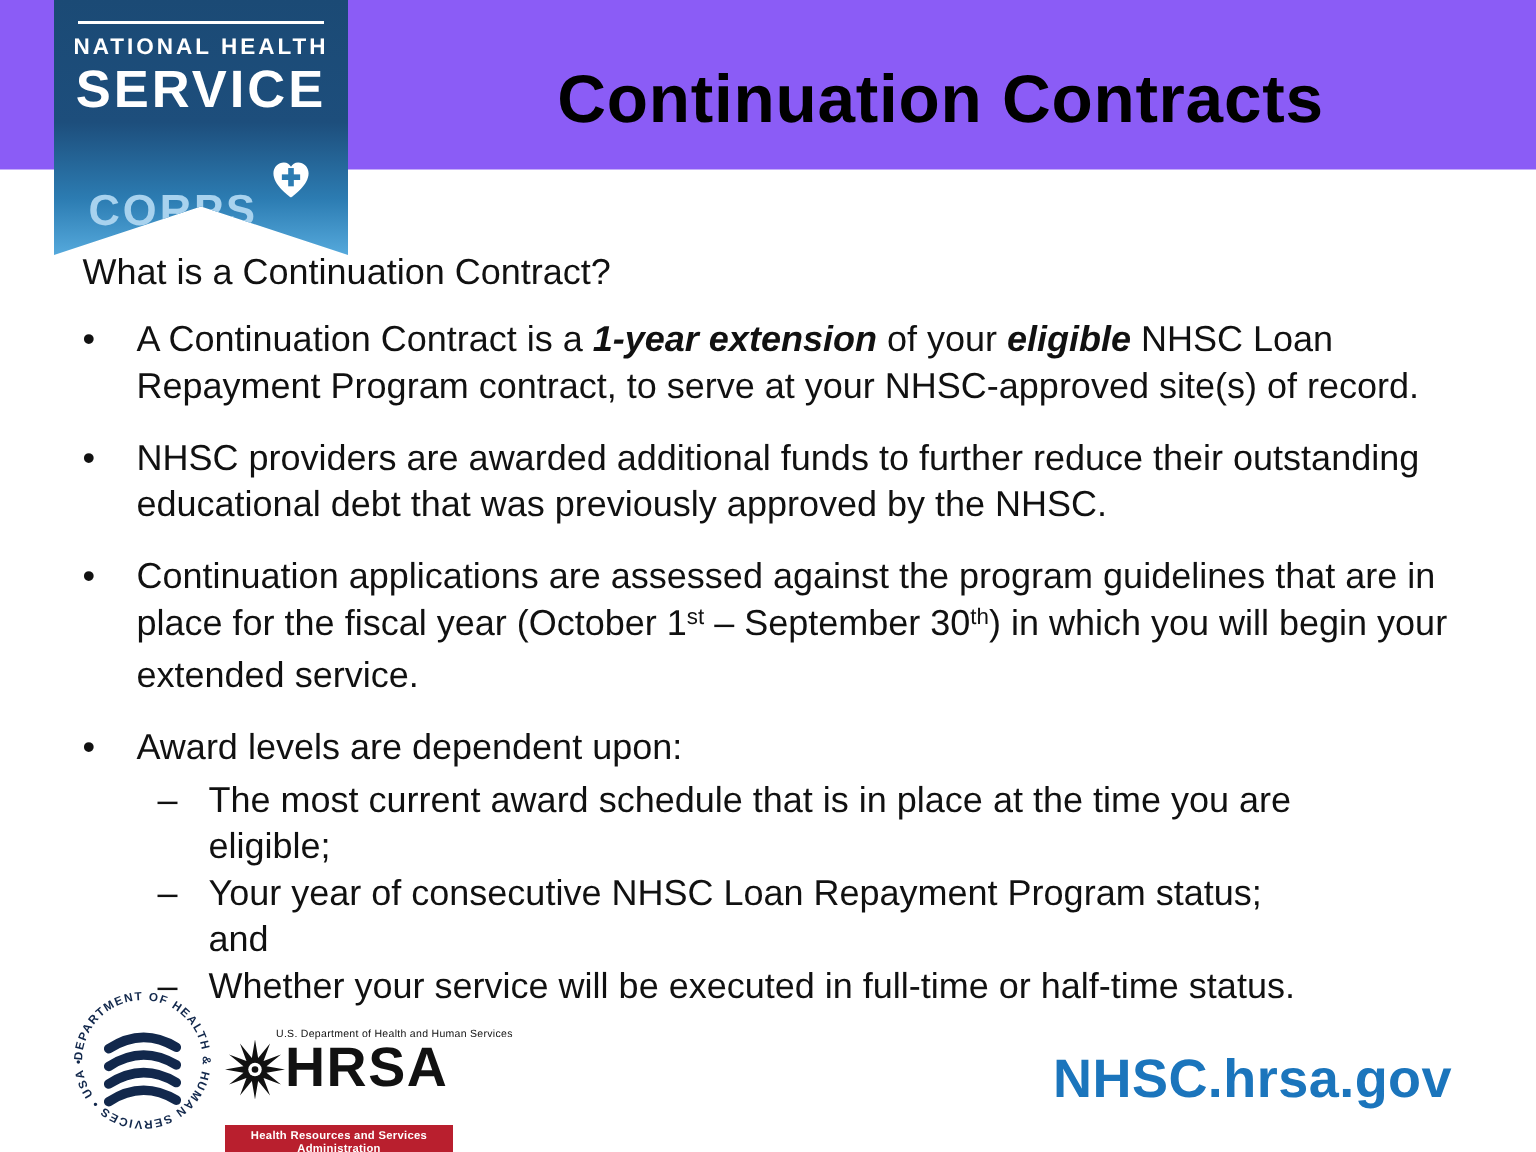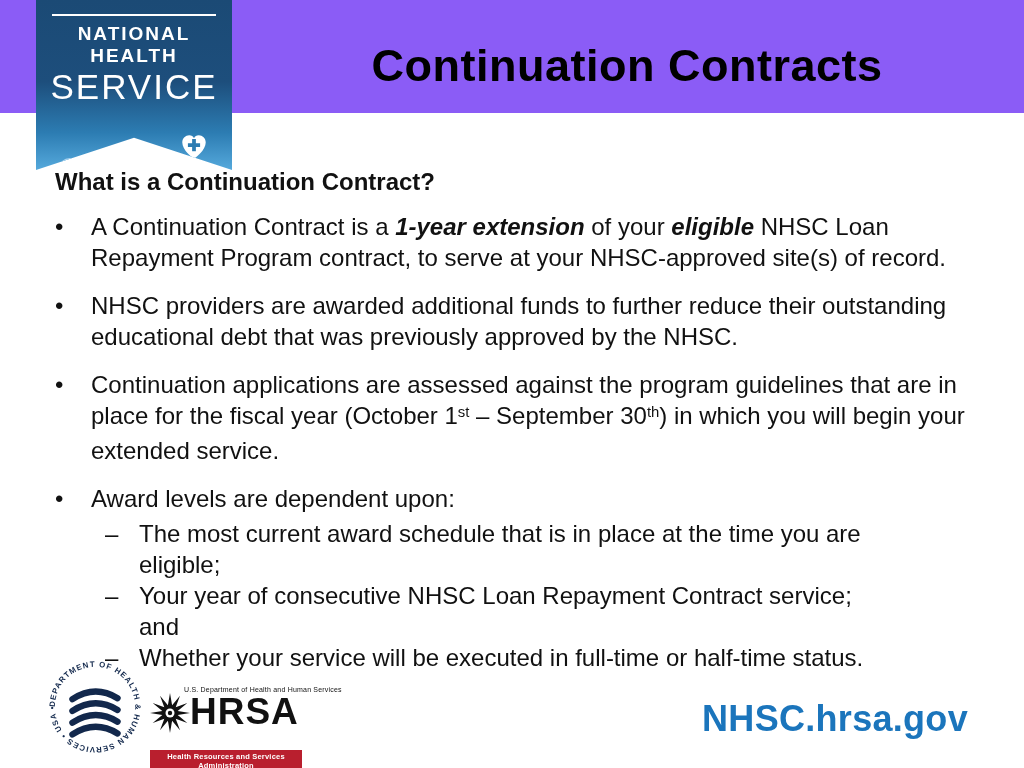--- a/index.html
+++ b/index.html
@@ -16,29 +16,29 @@
     text-align:center; font-size:45px; font-weight:bold; color:#000; letter-spacing:0.5px;
   }
 
   
   .ribbon {
     position:absolute; left:36px; top:0; width:196px; height:170px;
     background:linear-gradient(180deg,#1B4A75 0%,#1D4E7C 48%,#2C7CB2 78%,#55A9DC 100%);
     clip-path:polygon(0 0,100% 0,100% 100%,50% 81%,0 100%);
   }
   .ribbon-rule { height:2px; background:#ffffff; margin:14px 16px 7px 16px; }
-  .ribbon-line1 { text-align:center; color:#ffffff; font-size:19px; letter-spacing:2px; font-weight:bold; }
-  .ribbon-line2 { text-align:center; color:#ffffff; font-size:35px; letter-spacing:2px; font-weight:normal; line-height:1.15; }
+  .ribbon-line1 { text-align:center; color:#ffffff; font-size:15px; letter-spacing:2px; font-weight:bold; }
+  .ribbon-line2 { text-align:center; color:#ffffff; font-size:35px; letter-spacing:2px; font-weight:bold; line-height:1.15; }
   .ribbon-row3 { display:flex; align-items:center; justify-content:center; gap:7px; margin-top:1px; }
   .ribbon-line3 { color:#A8D2EE; font-size:29px; letter-spacing:2px; font-weight:bold;margin-top:44px; }
   .heart-icon { width:30px; height:30px; display:block; }
 
   
   .content { position:absolute; top:168px; left:55px; right:34px; }
-  .body-heading { font-size:24px; font-weight:bold; margin:0 0 15px 0; }
+  .body-heading { font-size:24px; font-weight:normal; margin:0 0 15px 0; }
   .bullet { display:flex; margin:0 0 17px 0; font-size:24px; line-height:31px; }
   .bullet .marker { flex:none; width:36px; }
   .bullet .btext { flex:1; }
   .em { font-weight:bold; font-style:italic; }
   .sup { font-size:0.62em; vertical-align:baseline; position:relative; top:-0.45em; }
   .sublist { max-width:822px; margin-top:2px; }
   .sub-bullet { display:flex; font-size:24px; line-height:31px; margin-left:50px; }
   .sub-bullet .marker { flex:none; width:34px; }
   .sub-bullet .btext { flex:1; }
 
@@ -101,21 +101,21 @@
       <span class="btext">Award levels are dependent upon:</span>
     </div>
 
     <div class="sublist">
       <div class="sub-bullet">
         <span class="marker">–</span>
         <span class="btext">The most current award schedule that is in place at the time you are eligible;</span>
       </div>
       <div class="sub-bullet">
         <span class="marker">–</span>
-        <span class="btext">Your year of consecutive NHSC Loan Repayment Contract service; and</span>
+        <span class="btext">Your year of consecutive NHSC Loan Repayment Program status; and</span>
       </div>
       <div class="sub-bullet">
         <span class="marker">–</span>
         <span class="btext">Whether your service will be executed in full-time or half-time status.</span>
       </div>
     </div>
   </div>
 
   <svg class="hhs-seal" viewBox="0 0 100 100" aria-hidden="true">
     <defs>

